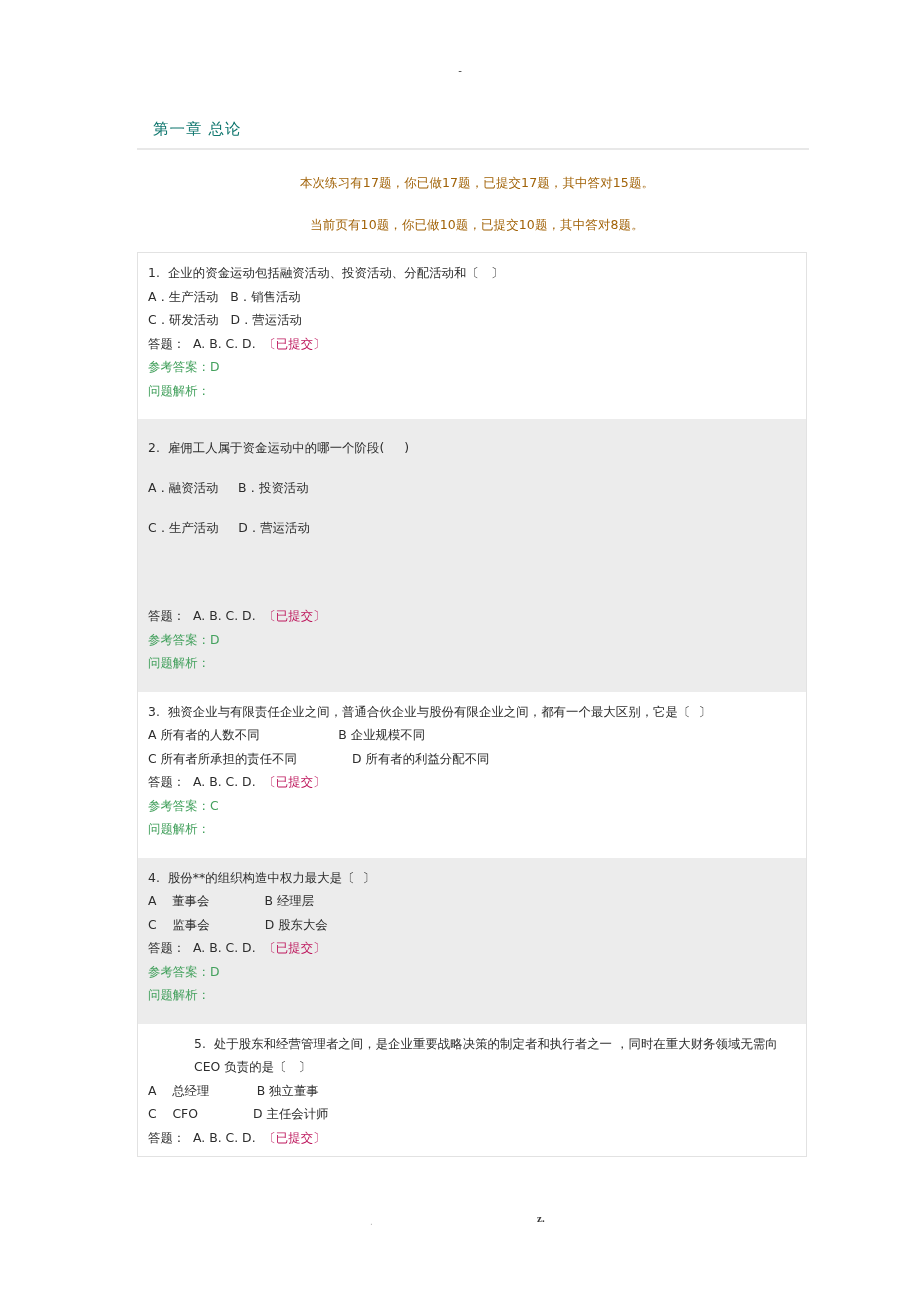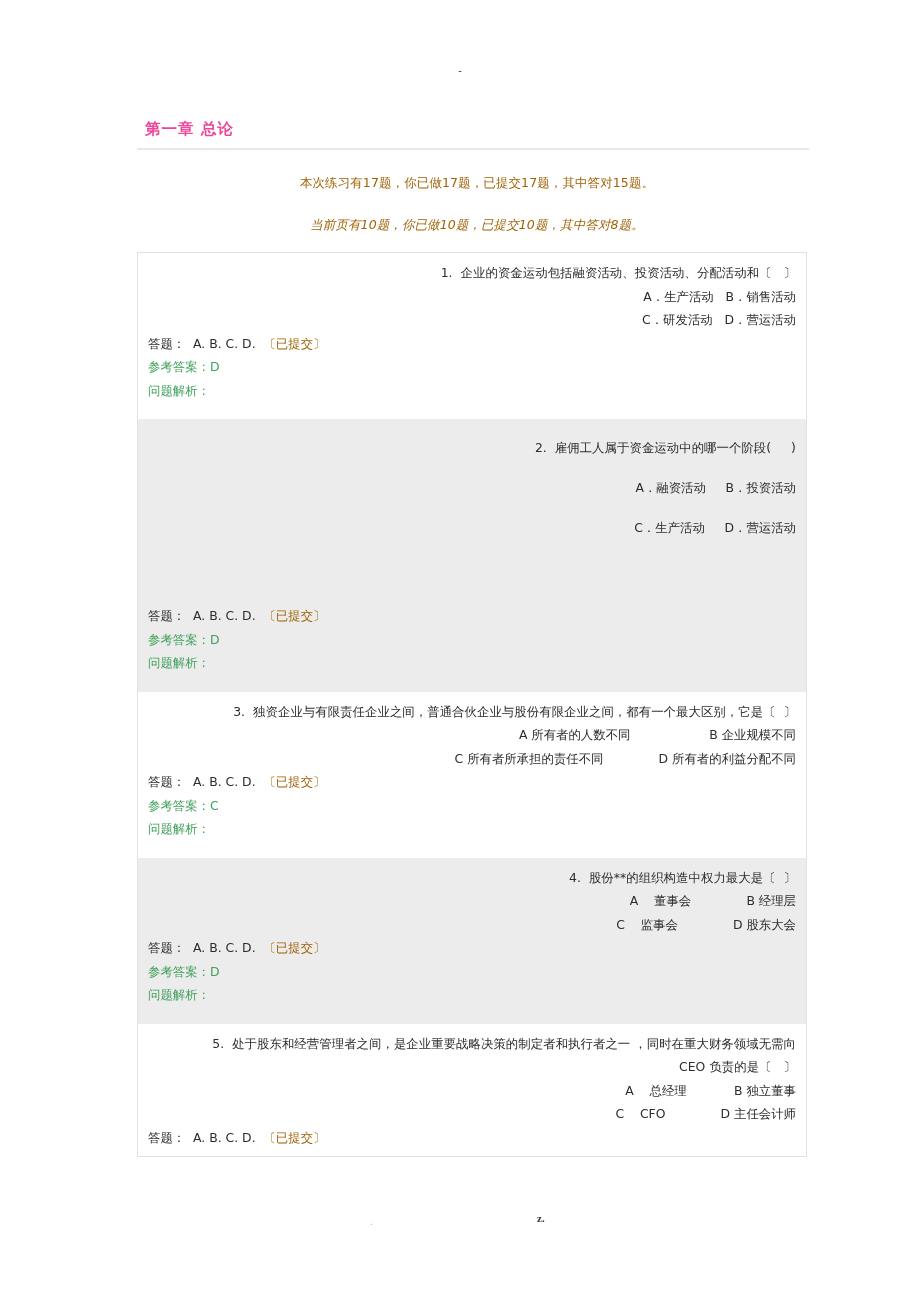--- a/index.html
+++ b/index.html
@@ -35,25 +35,25 @@
   }
   
   .content {
     position: absolute;
     left: 137px;
     top: 118px;
     width: 672px;
   }
   .chapter-title {
     font-size: 15.5px;
-    font-weight: bold;
-    color: #ec4899;
+    font-weight: normal;
+    color: #0f766e;
     letter-spacing: 1px;
     line-height: 22px;
-    margin: 0 0 8px 8px;
+    margin: 0 0 8px 16px;
     font-family: "DejaVu Sans", "Liberation Sans", sans-serif;
   }
   .title-rule {
     height: 2px;
     background: #e8e8e8;
     width: 672px;
     margin: 0 0 0 0;
   }
   .summary-block {
     margin-top: 24px;
@@ -62,21 +62,20 @@
   }
   .summary-line {
     color: #a16207;
     font-size: 12.5px;
     line-height: 17px;
     letter-spacing: 0.1px;
     font-family: "DejaVu Sans", "Liberation Sans", sans-serif;
   }
   .summary-line.second {
     margin-top: 25px;
-    font-style: italic;
   }
   .qbox {
     margin-top: 19px;
     border: 1px solid #e2e2e2;
     width: 670px;
     box-sizing: border-box;
     background: #ffffff;
   }
   .qitem {
     padding: 8px 10px 7px 10px;
@@ -92,37 +91,35 @@
   .qitem.spaced {
     line-height: 40px;
     padding-top: 9px;
   }
   .qitem.spaced .qline-tight {
     line-height: 23.5px;
   }
   .qline {
     white-space: pre;
     letter-spacing: 0.05px;
-    text-align: right;
   }
   .qline.wrap {
     white-space: pre-wrap;
     margin-left: 46px;
   }
   .opt-row {
     display: block;
     white-space: pre;
-    text-align: right;
   }
   .ans-row {
     white-space: pre;
     color: #2c2c2c;
   }
   .submitted {
-    color: #a16207;
+    color: #be185d;
   }
   .ref-row, .analysis-row {
     color: #42a05c;
     white-space: pre;
   }
   .gap-lg { height: 56px; }
   .gap-sm { height: 10px; }
   
   .footer {
     position: absolute;

